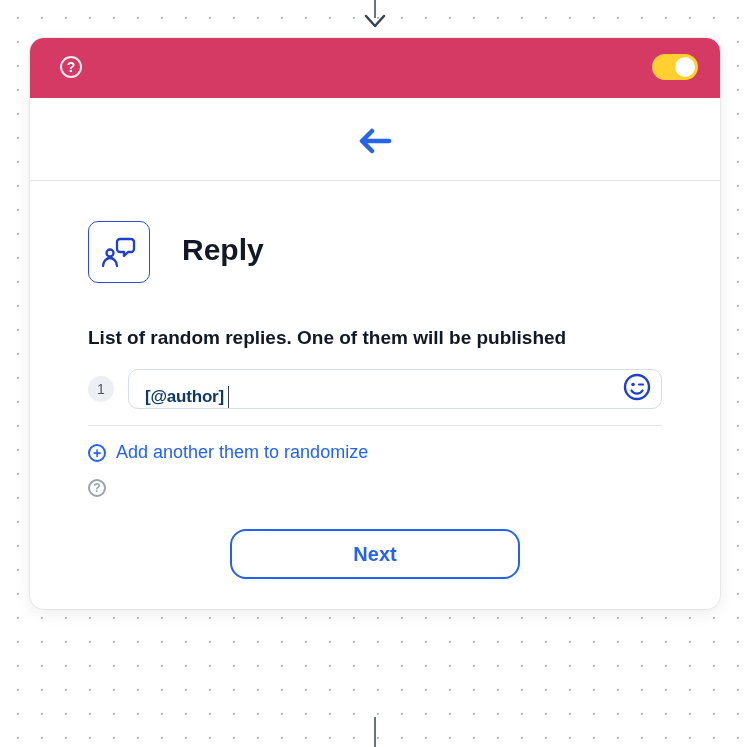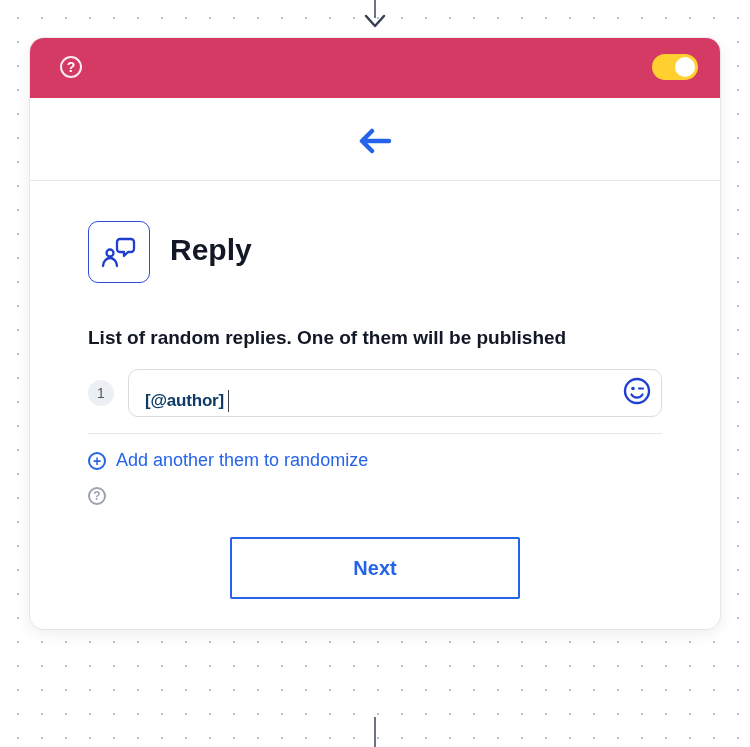--- a/index.html
+++ b/index.html
@@ -90,21 +90,21 @@
     border-bottom: 1px solid #e5e7eb;
   }
   .back-row svg { cursor: pointer; }
   
   .body {
     padding: 40px 58px 30px 58px;
   }
   .reply-head {
     display: flex;
     align-items: center;
-    gap: 20px;
+    gap: 32px;
     margin-bottom: 44px;
   }
   .reply-icon-box {
     width: 62px; height: 62px;
     border: 1.5px solid #2f4bd8;
     border-radius: 10px;
     display: flex; align-items: center; justify-content: center;
   }
   .reply-titles h2 {
     font-size: 30px;
@@ -134,21 +134,21 @@
     border-radius: 50%;
     background: #eceff3;
     color: #4b5563;
     font-size: 14px;
     display: flex; align-items: center; justify-content: center;
   }
   .reply-input {
     flex: 1;
     border: 1.5px solid #d7dbe2;
     border-radius: 10px;
-    height: 48px;
+    height: 40px;
     padding: 16px 48px 0 16px;
     position: relative;
     display: flex; align-items: center;
   }
   .reply-input .token {
     color: #0e3b66;
     font-weight: 700;
     font-size: 17px;
     letter-spacing: -0.2px;
   }
@@ -189,23 +189,23 @@
     color: #9ca3af; font-size: 12px; font-weight: 700;
     display: flex; align-items: center; justify-content: center;
     margin-top: 2px;
   }
   .info-row p + p { margin-top: 14px; }
   .next-wrap {
     display: flex; justify-content: center;
     margin-top: 32px;
   }
   .next-btn {
-    width: 290px; height: 62px;
+    width: 290px; height: 50px;
     border: 2px solid #2563eb;
-    border-radius: 2px;
+    border-radius: 16px;
     background: #fff;
     color: #2563eb;
     font-size: 20px;
     font-weight: 600;
     display: flex; align-items: center; justify-content: center;
     cursor: pointer;
   }
 </style>
 </head>
 <body>

